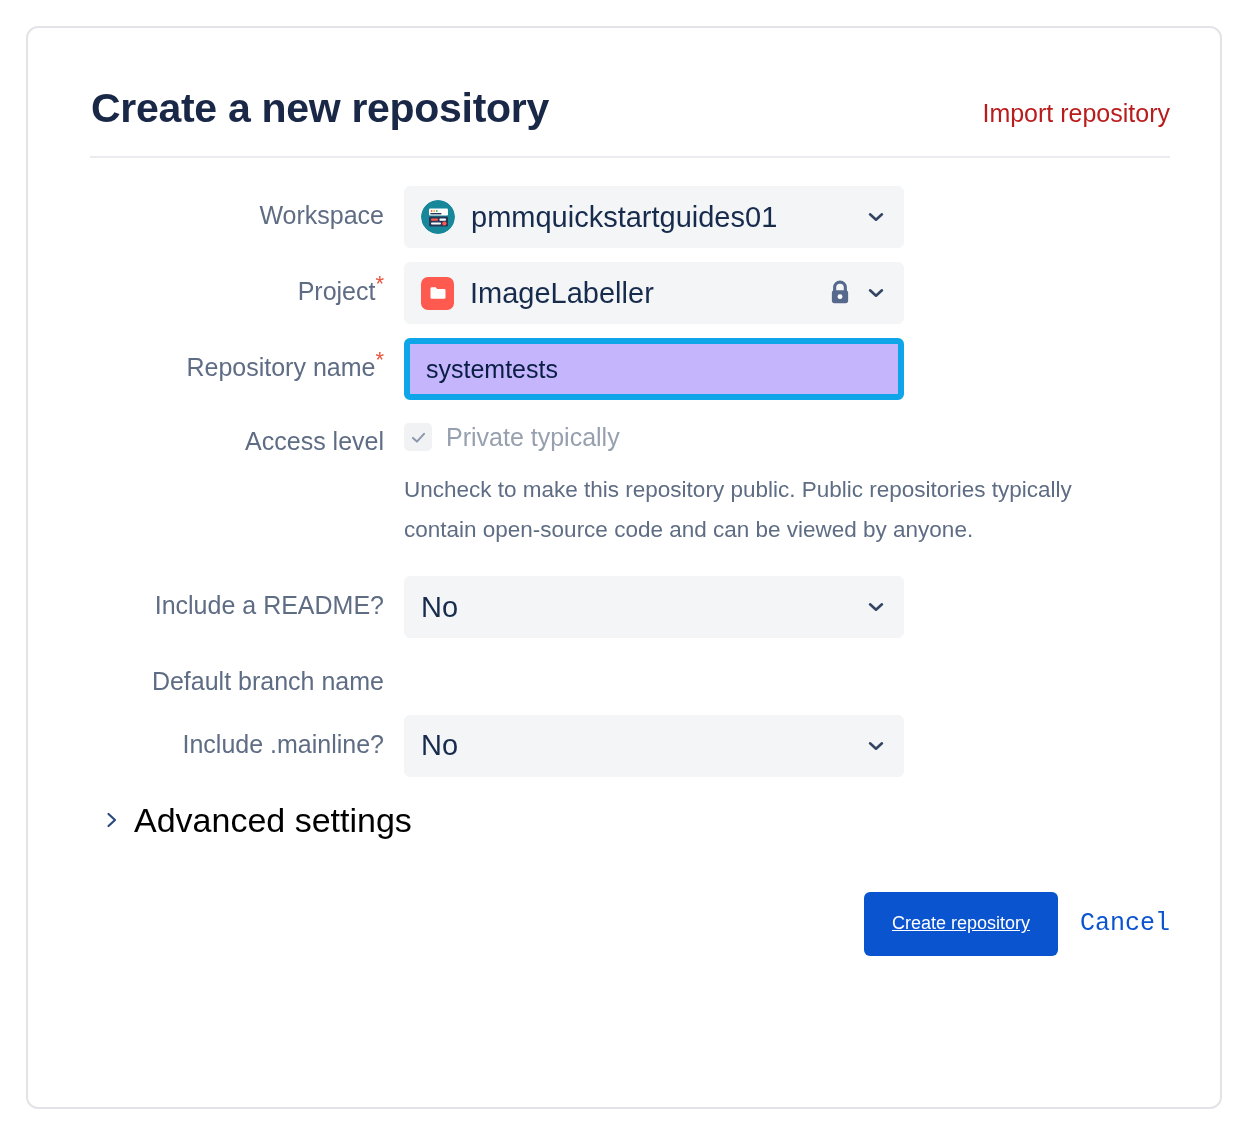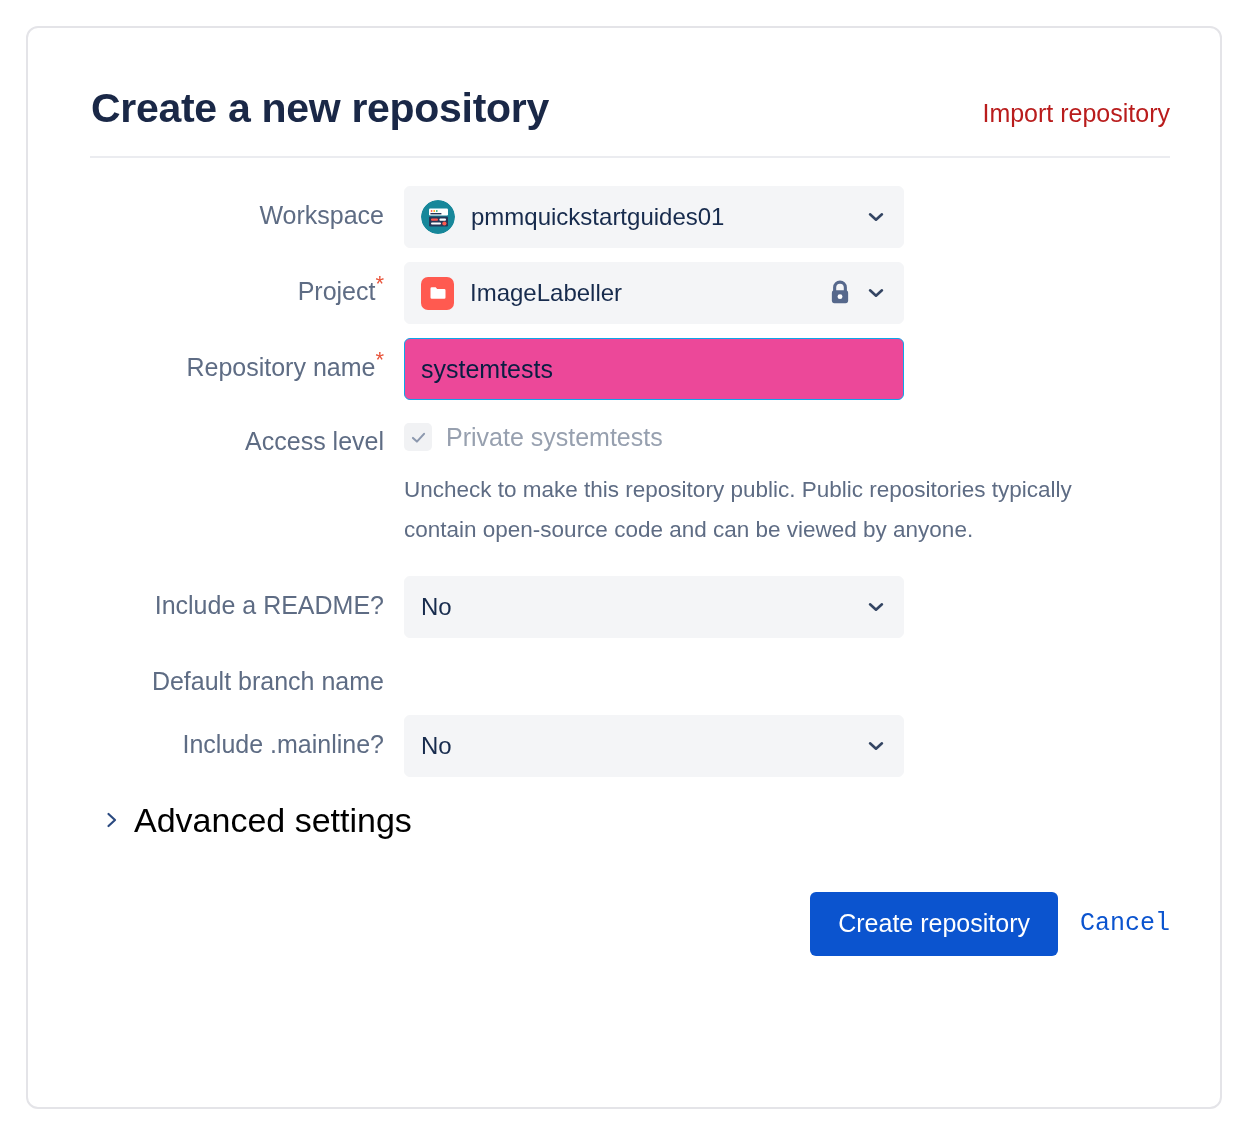--- a/index.html
+++ b/index.html
@@ -106,21 +106,21 @@
     box-sizing: border-box;
     background: #F4F5F7;
     border: 1px solid #F4F5F7;
     border-radius: 6px;
     display: flex;
     align-items: center;
     padding: 0 16px;
     cursor: pointer;
   }
   .select .val {
-    font-size: 24px;
+    font-size: 29px;
     color: #172B4D;
     white-space: nowrap;
     overflow: hidden;
     text-overflow: ellipsis;
   }
   .select .spacer { flex: 1 1 auto; }
   .chev {
     width: 22px;
     height: 22px;
     flex: 0 0 auto;
@@ -156,22 +156,22 @@
     box-sizing: border-box;
     border-radius: 6px;
     font-size: 25px;
     font-family: "Liberation Sans", sans-serif;
     color: #091E42;
     padding: 0 16px;
     display: block;
     outline: none;
   }
   .tinput.focused {
-    background: #ec4899;
-    border: 1px solid #0ea5e9;
+    background: #c4b5fd;
+    border: 6px solid #0ea5e9;
   }
   .tinput.bordered {
     background: #FAFBFC;
     border: 2px solid #DFE1E6;
   }
 
   
   .cbrow {
     display: flex;
     align-items: center;
@@ -222,27 +222,28 @@
   
   .footer {
     display: flex;
     align-items: center;
     justify-content: flex-end;
     margin-top: 52px;
   }
   .btn-primary {
     background: #0B54CF;
     color: #ffffff;
-    font-size: 25px;
+    font-size: 18px;
     font-family: "Liberation Sans", sans-serif;
     border: none;
     border-radius: 6px;
     padding: 0 28px;
     height: 64px;
     cursor: pointer;
+    text-decoration: underline;
   }
   .btn-link {
     font-size: 25px;
     color: #0B54CF;
     background: none;
     border: none;
     font-family: Liberation Mono, monospace;
     margin-left: 22px;
     cursor: pointer;
     padding: 0;
@@ -332,21 +333,21 @@
 
         <div class="frow">
           <div class="flabel pad-top2">Access level</div>
           <div class="fctl">
             <div class="cbrow">
               <span class="cbox">
                 <svg viewBox="0 0 24 24" width="19" height="19" xmlns="http://www.w3.org/2000/svg">
                   <path d="M5 12.5 L10 17.2 L19 7.4" fill="none" stroke="#8C98AE" stroke-width="2.6" stroke-linecap="round" stroke-linejoin="round"></path>
                 </svg>
               </span>
-              <span class="cblabel">Private systemtests</span>
+              <span class="cblabel">Private typically</span>
             </div>
             <div class="helptext">Uncheck to make this repository public. Public repositories typically contain open-source code and can be viewed by anyone.</div>
           </div>
         </div>
 
         <div class="frow" style="margin-top:26px;">
           <div class="flabel pad-top">Include a README?</div>
           <div class="fctl">
             <div class="select">
               <span class="val">No</span>

